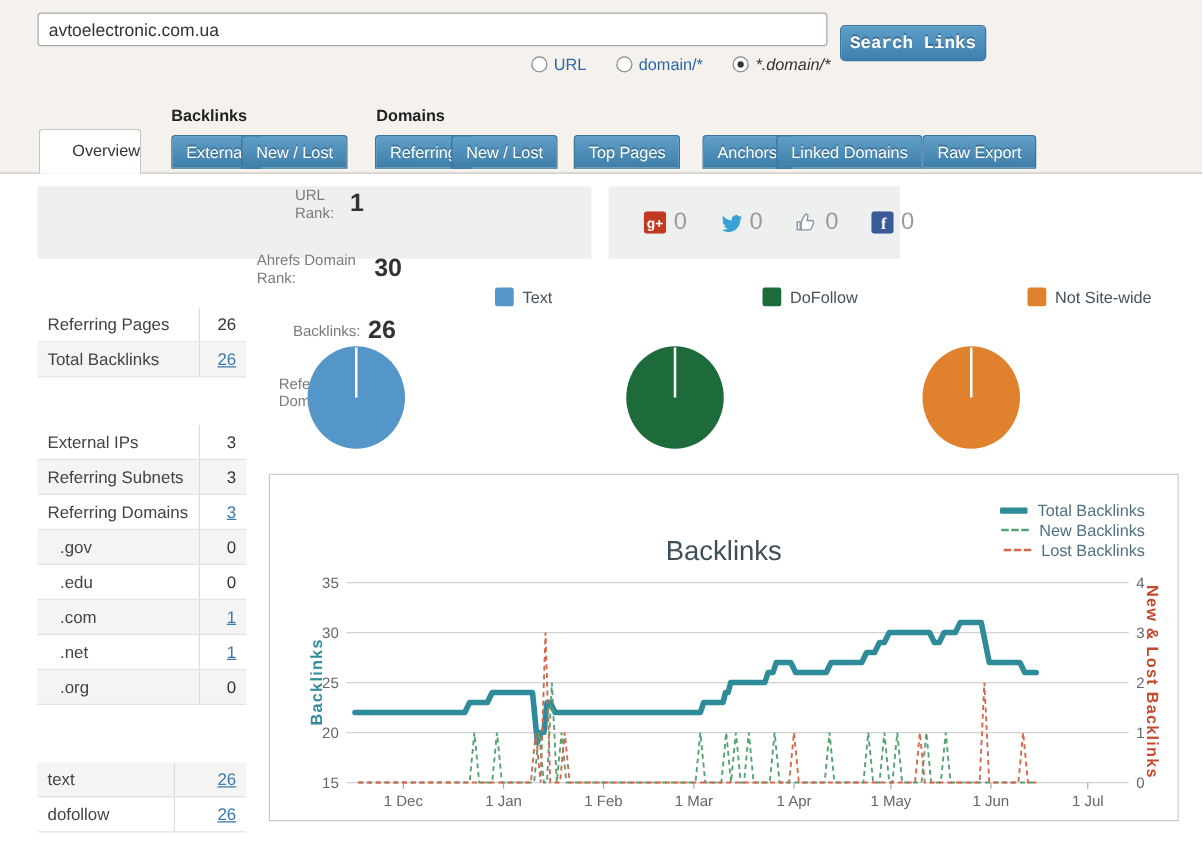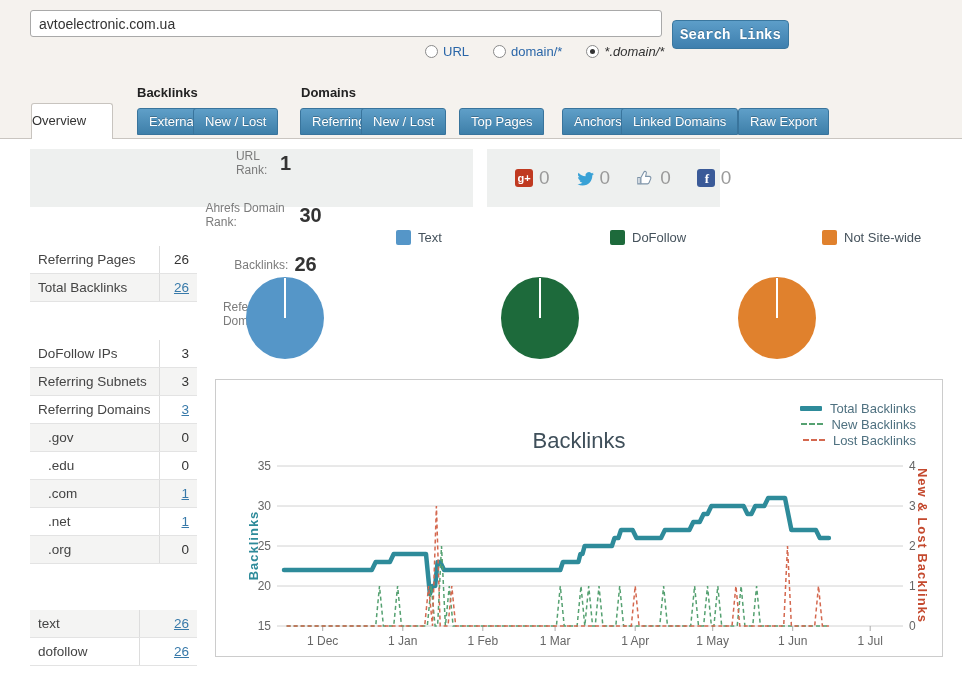--- a/index.html
+++ b/index.html
@@ -14,21 +14,21 @@
   .search-btn { position:absolute; left:672px; top:9px; width:117px; height:29px; border:1px solid #3a779f; border-radius:4px; background:linear-gradient(#5d9ec9,#3e7fae); color:#fff; font-weight:bold; font-size:14px; font-family:Liberation Mono, monospace; text-shadow:0 -1px 0 rgba(0,0,0,.25); cursor:pointer;margin-top:11px; }
   .radio-row { position:absolute; left:425px; top:44px; display:flex; gap:24px; align-items:center; font-size:13px; }
   .radio-item { display:flex; align-items:center; gap:5px; cursor:pointer; }
   .radio-circle { width:13px; height:13px; border:1px solid #8a8a8a; border-radius:50%; background:#fff; position:relative; display:inline-block; }
   .radio-circle.checked:after { content:""; position:absolute; left:3px; top:3px; width:5px; height:5px; border-radius:50%; background:#333; }
   .radio-label-link { color:#2a66a8; }
   .radio-label-dark { color:#333;font-style:italic; }
 
   
   .group-label { position:absolute; top:85px; font-size:13px; font-weight:bold; color:#222; z-index:2; }
-  .tab-overview { position:absolute; left:31px; top:103px; width:82px; height:36px; background:#fff; border:1px solid #c8c4bf; border-bottom:none; border-radius:3px 3px 0 0; z-index:2; text-align:left; line-height:34px; font-size:13px; color:#333; cursor:pointer; }
+  .tab-overview { position:absolute; left:31px; top:103px; width:82px; height:36px; background:#fff; border:1px solid #c8c4bf; border-bottom:none; border-radius:3px 3px 0 0; z-index:2; text-align:right; line-height:34px; font-size:13px; color:#333; cursor:pointer; }
   .tab-btn { position:absolute; top:108px; height:27px; border:1px solid #39749c; border-radius:3px 3px 0 0; background:linear-gradient(#5f9fc8,#3e7fa9); color:#fff; font-size:13px; font-family:"Liberation Sans",sans-serif; padding:0 11px; line-height:25px; text-shadow:0 -1px 0 rgba(0,0,0,.25); cursor:pointer; z-index:2; }
 
   
   .stats-box { position:absolute; left:30px; top:149px; width:443px; height:58px; background:#eef0ef; display:flex; align-items:center; padding-left:24px; gap:24px;flex-direction:column; }
   .stat { display:flex; align-items:center; gap:6px; }
   .stat-label { font-size:12px; color:#7b7b7b; line-height:14px; }
   .stat-label.w1{width:38px;} .stat-label.w2{width:88px;} .stat-label.w3{white-space:nowrap;margin-left:24px;} .stat-label.w4{width:64px;}
   .stat-value { font-size:20px; font-weight:bold; color:#333; }
   .social-box { position:absolute; left:487px; top:149px; width:233px; height:58px; background:#eef0ef; display:flex; align-items:center; padding-left:28px; gap:26px; }
   .social-item { display:flex; align-items:center; gap:6px; }
@@ -196,21 +196,21 @@
     <div class="side-row alt">
       <span class="lbl">Total Backlinks</span>
       <span class="val">
           <a>26</a>
         </span>
     </div>
   </div>
 
   <div class="side-section" style="top:340px">
     <div class="side-row">
-      <span class="lbl">DoFollow IPs</span>
+      <span class="lbl">External IPs</span>
       <span class="val">3</span>
     </div>
     <div class="side-row alt">
       <span class="lbl">Referring Subnets</span>
       <span class="val">3</span>
     </div>
     <div class="side-row">
       <span class="lbl">Referring Domains</span>
       <span class="val">
           <a>3</a>

